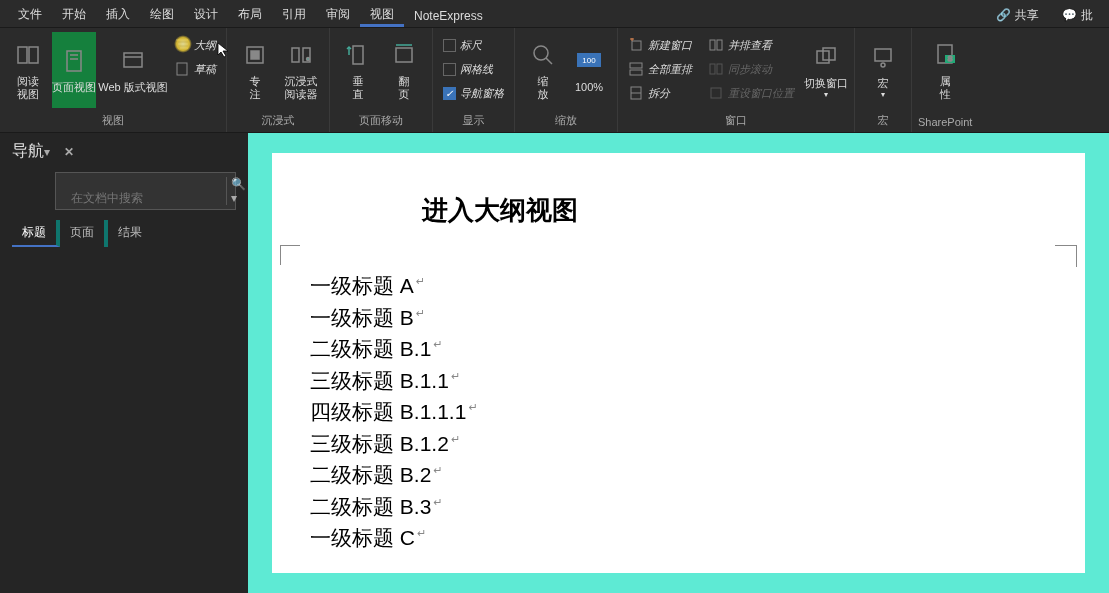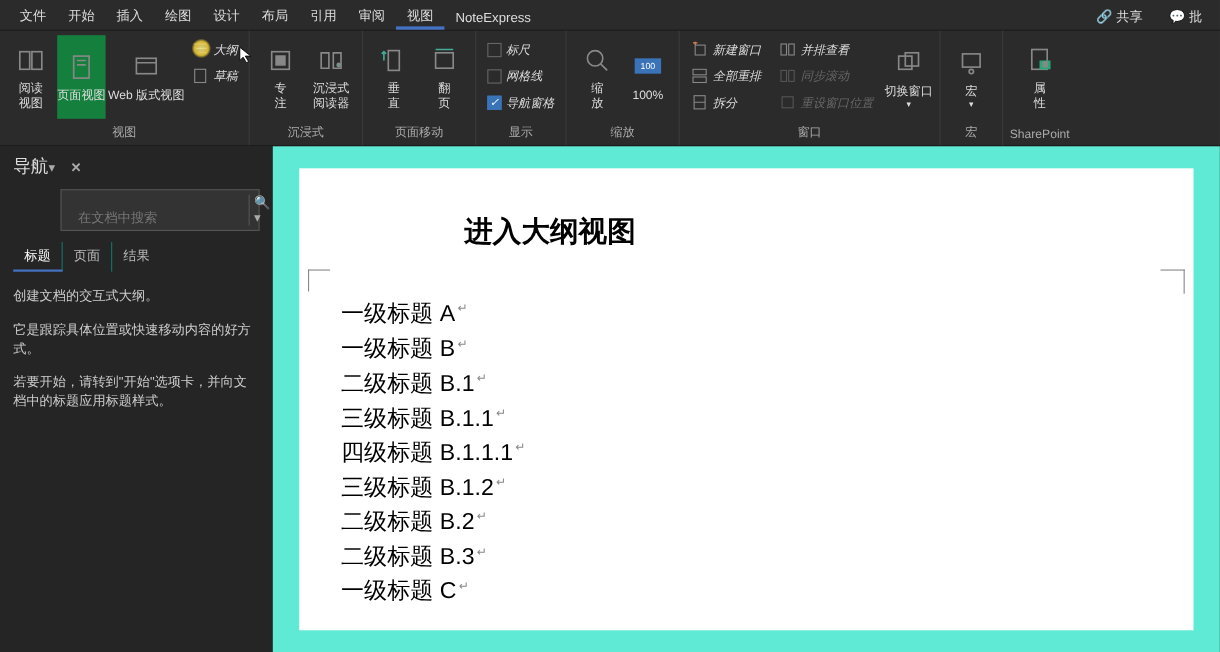--- a/index.html
+++ b/index.html
@@ -191,21 +191,21 @@
       border-left: 1px solid #555;
     }
     .nav-tabs {
       display: flex;
       gap: 0;
       margin-bottom: 14px;
     }
     .nav-tab {
       padding: 4px 10px;
       color: #bbb;
-      border-right: 1px solid #0f766e;
+      border-right: 4px solid #0f766e;
       cursor: pointer;
     }
     .nav-tab:last-child { border-right: none; }
     .nav-tab.active {
       color: #fff;
       border-bottom: 2px solid #4472c4;
     }
     .nav-body p {
       font-size: 12px;
       color: #ccc;
@@ -565,25 +565,20 @@
       </div>
     </div>
     <div class="nav-search">
       <input type="text" placeholder="在文档中搜索" style="">
       <span class="nav-search-btn">🔍 ▾</span>
     </div>
     <div class="nav-tabs">
       <div class="nav-tab active">标题</div>
       <div class="nav-tab">页面</div>
       <div class="nav-tab">结果</div>
-    </div>
-    <div class="nav-body">
-      <p>创建文档的交互式大纲。</p>
-      <p>它是跟踪具体位置或快速移动内容的好方式。</p>
-      <p>若要开始，请转到"开始"选项卡，并向文档中的标题应用标题样式。</p>
     </div>
   </div>
 
   <div class="doc-area">
     <div class="page">
       <div class="page-title">进入大纲视图</div>
       <div class="crop-tl"></div>
       <div class="crop-tl alt"></div>
       <div class="headings">
         <div>一级标题 A</div>

